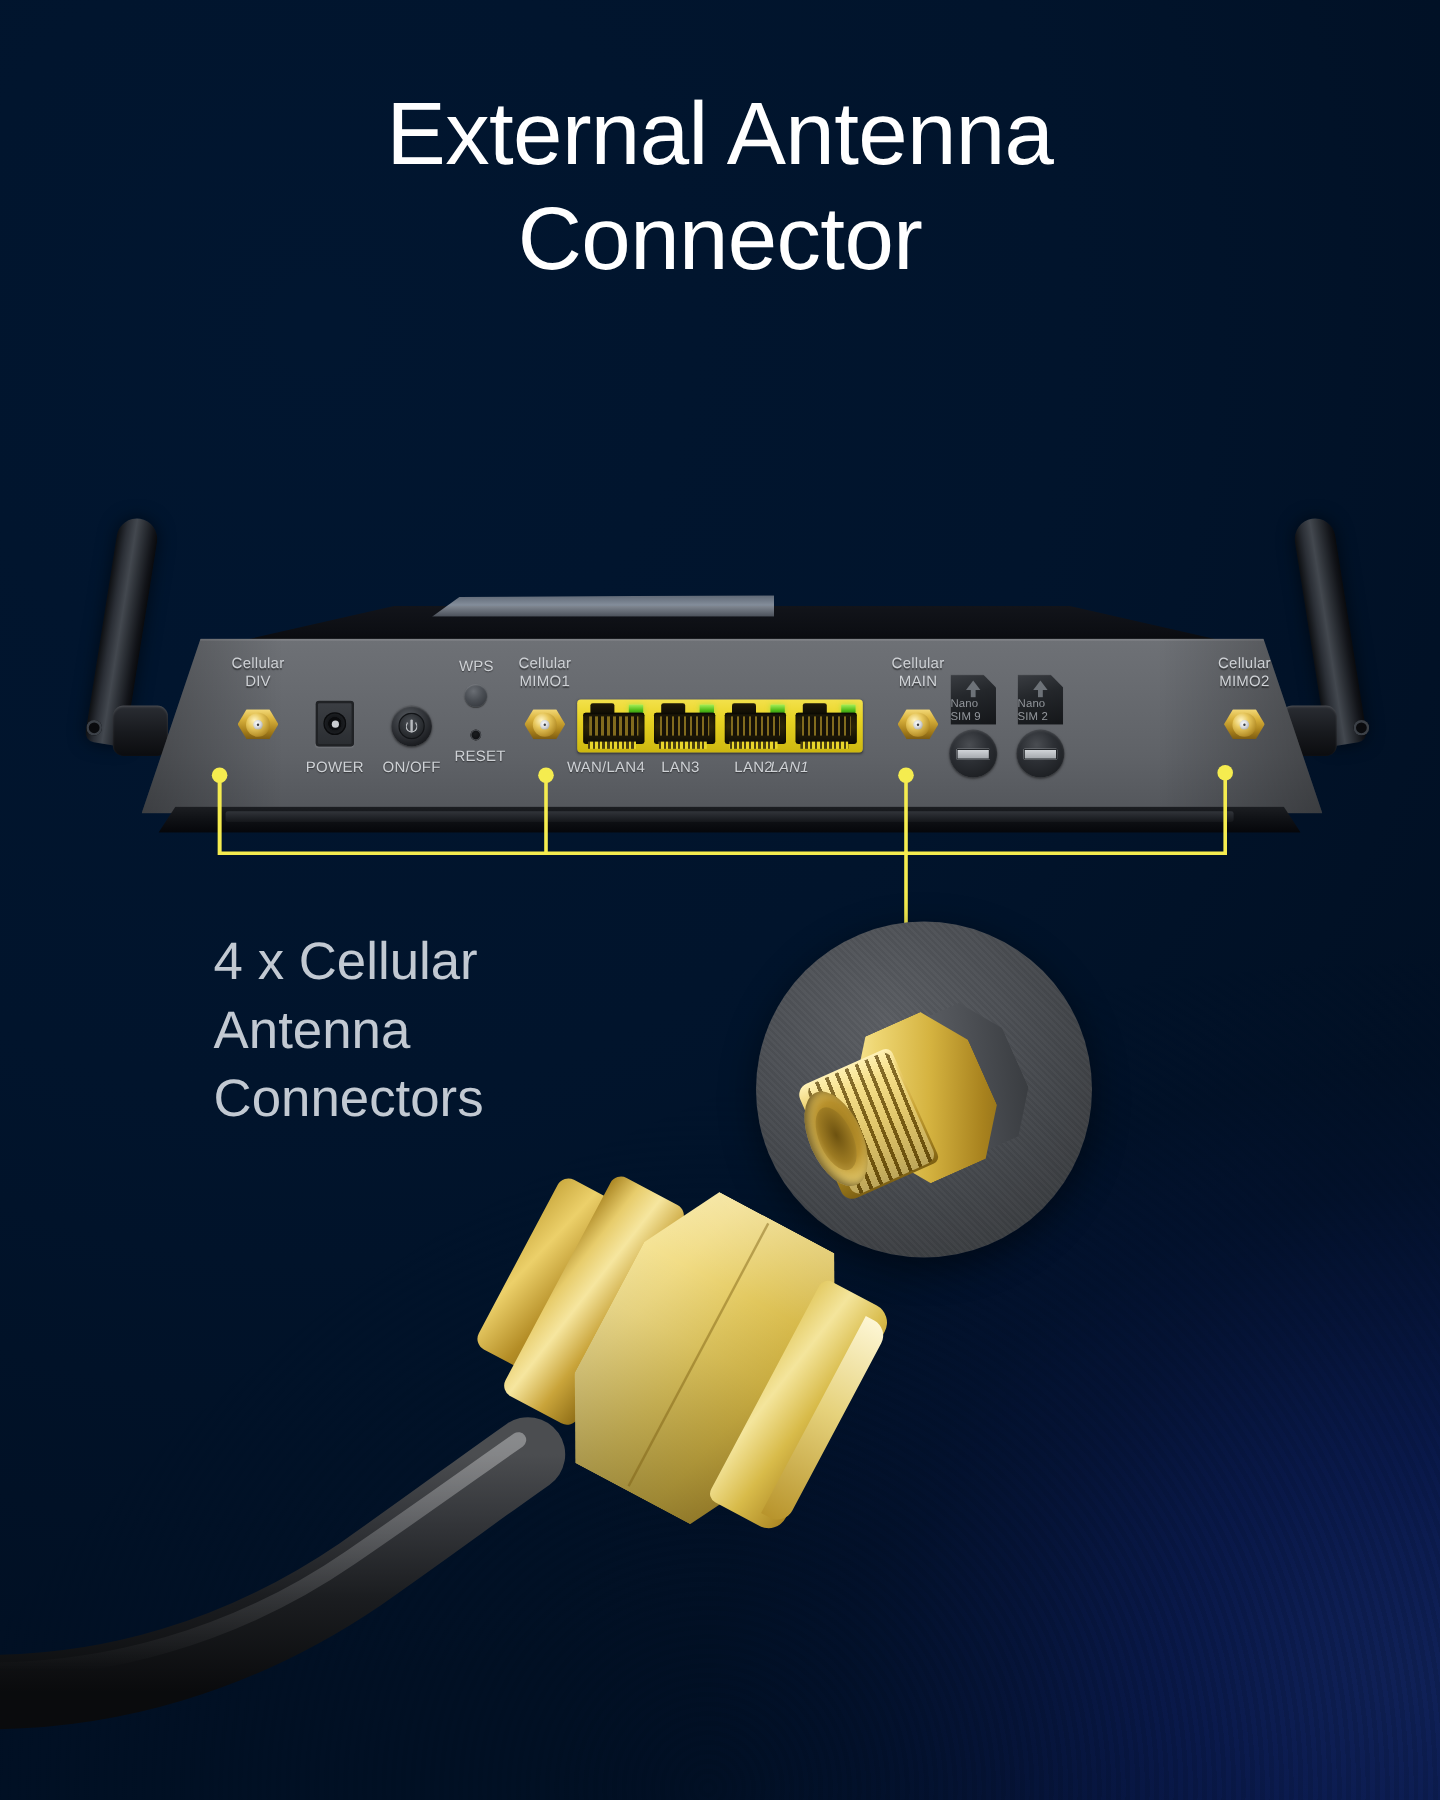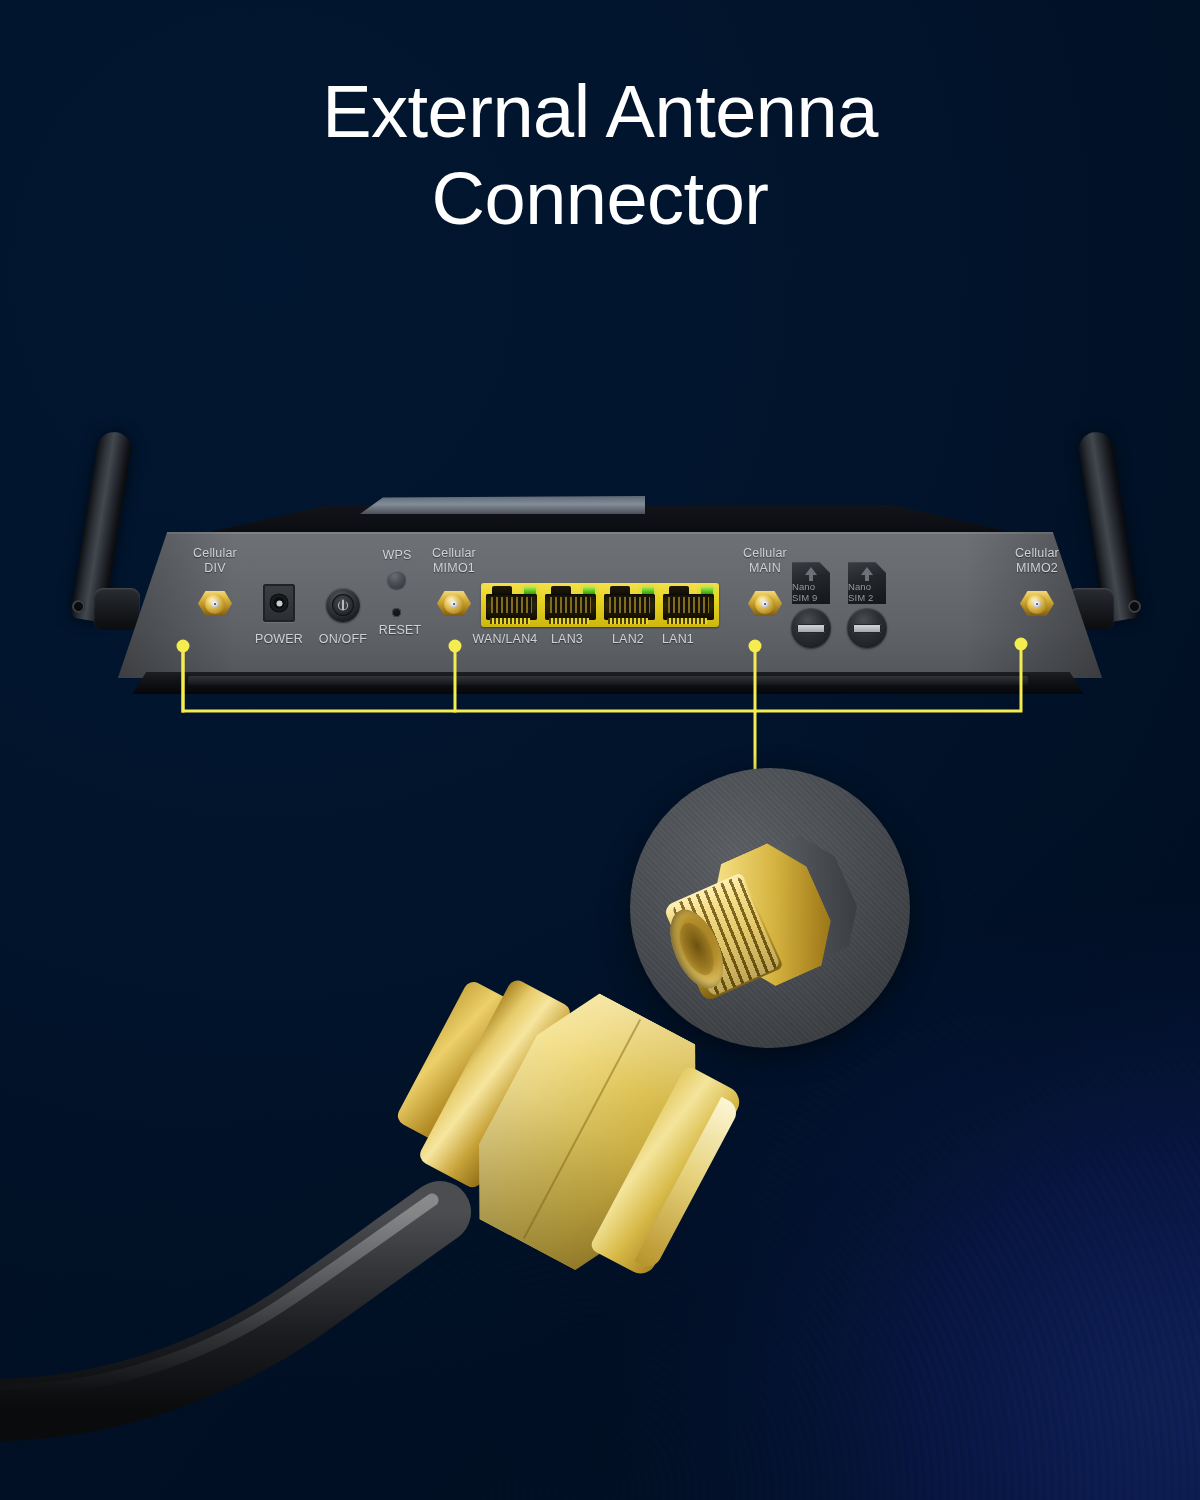--- a/index.html
+++ b/index.html
@@ -435,21 +435,21 @@
       <div class="eth">
         <div class="tab"></div>
         <div class="led"></div>
         <div class="cav"></div>
         <div class="teeth"></div>
       </div>
     </div>
     <div class="lbl" style="left:411px;top:212px;width:68px;">WAN/LAN4</div>
     <div class="lbl" style="left:473px;top:212px;width:68px;">LAN3</div>
     <div class="lbl" style="left:534px;top:212px;width:68px;">LAN2</div>
-    <div class="lbl" style="left:584px;top:212px;width:68px;">LAN1</div>
+    <div class="lbl" style="left:564px;top:212px;width:68px;font-style:italic;">LAN1</div>
 
     <div class="lbl" style="left:666px;top:126px;width:78px;">
       <div>Cellular</div>
       <div>MAIN</div>
     </div>
     <div class="sma" style="left:688px;top:168px;">
       <div class="hex"></div>
       <div class="ring"></div>
       <div class="core"></div>
       <div class="pin"></div>
@@ -502,20 +502,25 @@
     </g>
     <g fill="#f5ec4f">
       <circle cx="183" cy="646" r="6.5"></circle>
       <circle cx="455" cy="646" r="6.5"></circle>
       <circle cx="755" cy="646" r="6.5"></circle>
       <circle cx="1021" cy="644" r="6.5"></circle>
       <circle cx="755" cy="836" r="7"></circle>
     </g>
   </svg>
 
+  <div class="caption">
+    <div>4 x Cellular</div>
+    <div>Antenna</div>
+    <div>Connectors</div>
+  </div>
 
   <div class="mag">
     <div class="mag-noise"></div>
     <div class="mag-sma">
       <div class="mag-hex"></div>
       <div class="mag-nut"></div>
       <div class="mag-barrel"></div>
       <div class="mag-threads"></div>
       <div class="mag-mouth"></div>
     </div>

